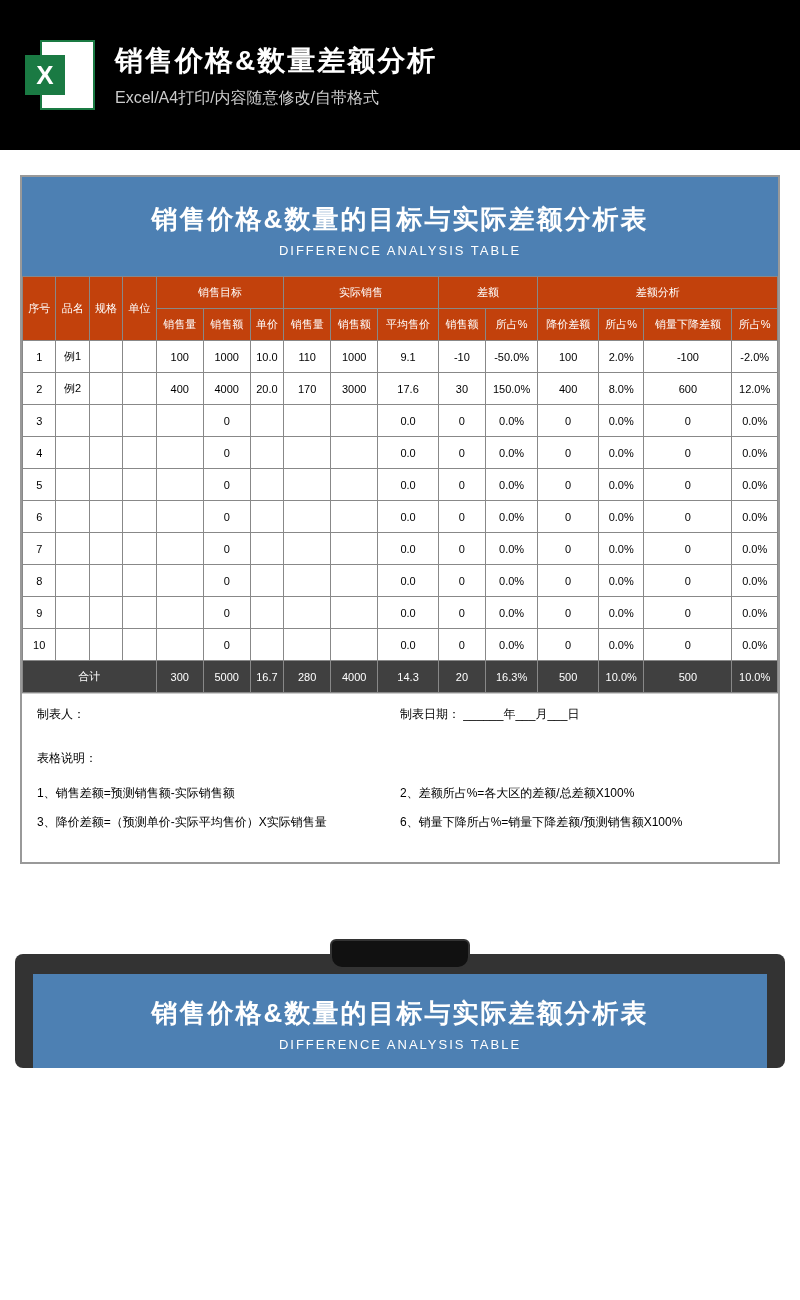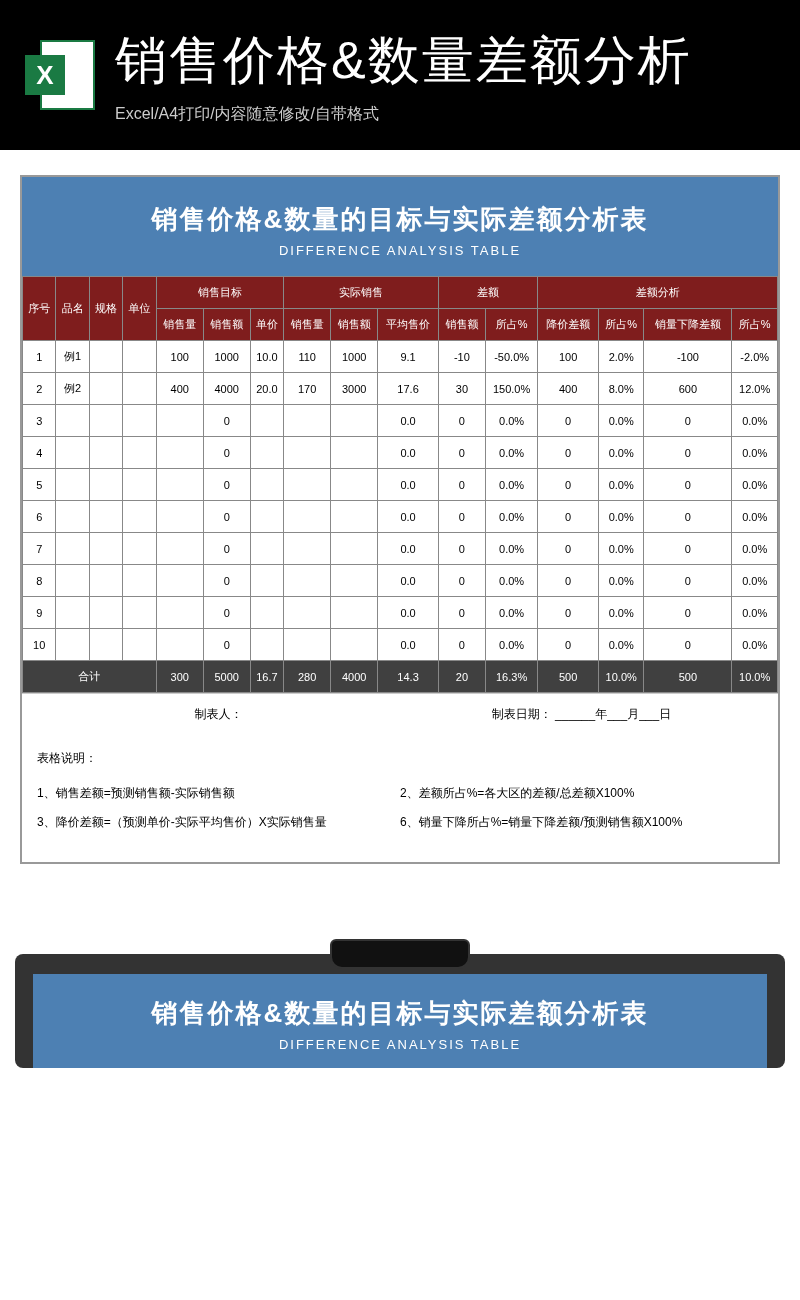--- a/index.html
+++ b/index.html
@@ -32,21 +32,21 @@
     position: absolute;
     left: 5px; top: 20px;
     width: 40px; height: 40px;
     background: #1a7a43;
     color: #fff;
     font-size: 26px;
     font-weight: bold;
     text-align: center;
     line-height: 40px;
   }
-  .top-title { font-size: 52px; font-weight: normal; letter-spacing: 2px; }
+  .top-title { font-size: 28px; font-weight: bold; letter-spacing: 2px; }
   .top-sub { font-size: 16px; color: #ccc; margin-top: 8px; }
   .doc-wrap { padding: 25px 20px; }
   .doc {
     border: 2px solid #999;
     background: #fff;
     position: relative;
   }
   .banner {
     background: #4d80b3;
     color: #fff;
@@ -61,33 +61,33 @@
     font-size: 11px;
   }
   table.data th, table.data td {
     border: 1px solid #888;
     text-align: center;
     padding: 4px 2px;
     height: 32px;
     vertical-align: middle;
   }
   table.data thead th {
-    background: #7f1d1d;
+    background: #c2410c;
     color: #fff;
     font-weight: normal;
   }
   table.data tbody td { background: #fff; }
   table.data tfoot td { background: #404040; color: #fff; }
   .meta-row {
     font-size: 12px;
     padding: 12px 15px;
     border-top: 1px solid #ccc;
     display: flex;
   }
-  .meta-row .col { flex: 1; text-align: center; }
+  .meta-row .col { flex: 1; }
   .notes { padding: 15px 15px 25px; font-size: 12px; }
   .notes-title { font-weight: normal; margin-bottom: 12px; }
   .notes-grid { display: flex; flex-wrap: wrap; }
   .notes-grid .note { width: 50%; padding: 6px 0; }
   .preview2 {
     margin-top: 50px;
     padding: 0 15px 30px;
     position: relative;
   }
   .clip {

